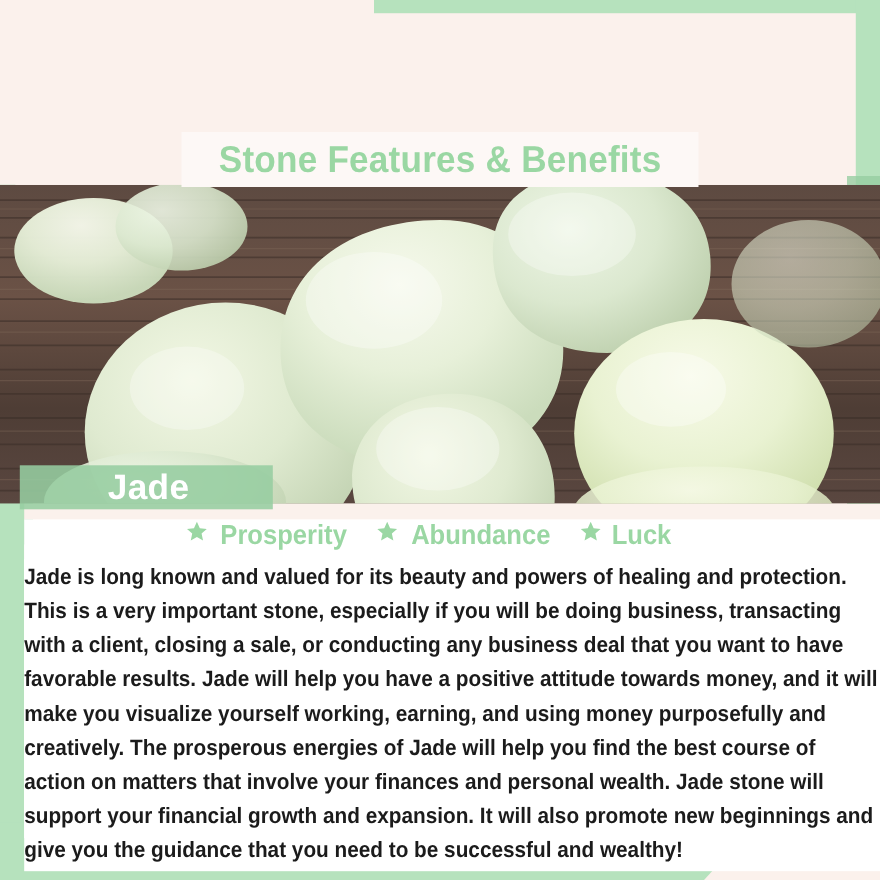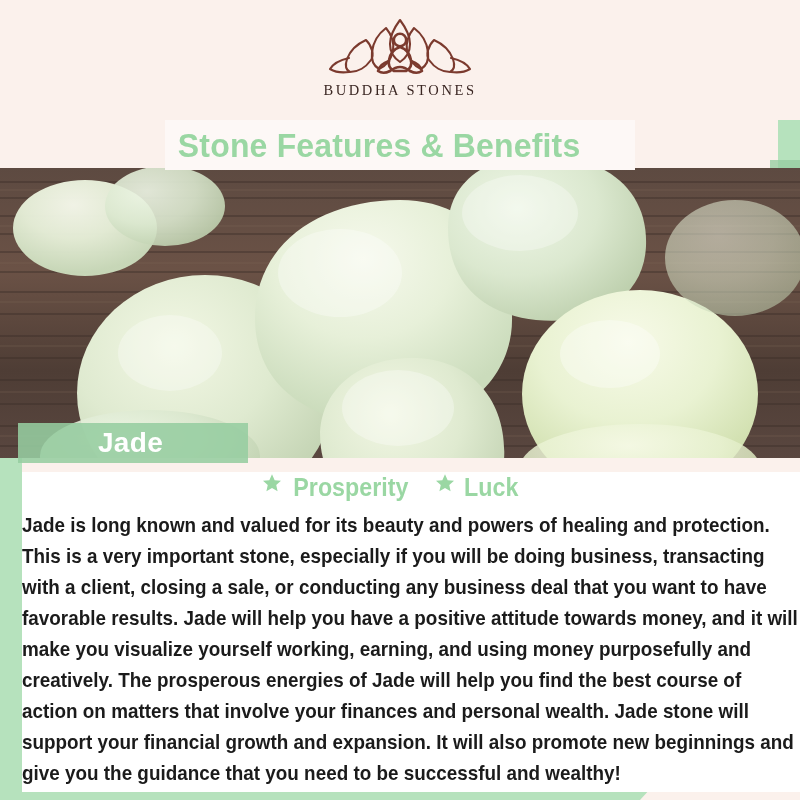--- a/index.html
+++ b/index.html
@@ -83,21 +83,21 @@
 
   
   .title-banner {
     position: absolute;
     left: 165px; top: 120px;
     width: 470px; height: 50px;
     background: #fdf8f6;
     z-index: 5;
     display: flex;
     align-items: center;
-    justify-content: flex-start;
+    justify-content: center;
   }
   .title-text {
     font-family: "Liberation Sans Narrow", "Liberation Sans", sans-serif;
     font-size: 34px;
     font-weight: bold;
     color: #9ad7a3;
     letter-spacing: 0.2px;
     transform: scaleX(0.94);
     white-space: nowrap;
   }
@@ -117,21 +117,21 @@
     position: absolute;
     left: 18px; top: 423px;
     width: 230px; height: 40px;
     background: rgba(150, 205, 160, 0.88);
     z-index: 6;
     display: flex;
     align-items: center;
   }
   .label-text {
     margin-left: 80px;
-    font-size: 28px;
+    font-size: 32px;
     font-weight: bold;
     color: #ffffff;
     letter-spacing: 0.3px;
   }
 
   
   .content {
     position: absolute;
     left: 22px; top: 470px;
     width: 778px;
@@ -201,41 +201,20 @@
 
 <div class="page">
 
   <div class="deco deco-top-right"></div>
   <div class="deco deco-right"></div>
   <div class="deco deco-right-2"></div>
   <div class="deco deco-left-top"></div>
   <div class="deco deco-left-band"></div>
   <div class="deco deco-left-strip"></div>
 
-  <div class="header">
-    <svg class="logo-mark" viewBox="0 0 148 66">
-      <g fill="none" stroke="#7b3a2e" stroke-width="2.1" stroke-linecap="round" stroke-linejoin="round">
-        <path d="M74 6 C68 14 64 22 64 30 C64 38 68 44 74 48 C80 44 84 38 84 30 C84 22 80 14 74 6 Z"></path>
-        <path d="M60 14 C52 20 47 29 46 38 C45 46 48 52 53 55 C60 52 65 45 67 37 C68.5 30 66 21 60 14 Z"></path>
-        <path d="M88 14 C96 20 101 29 102 38 C103 46 100 52 95 55 C88 52 83 45 81 37 C79.5 30 82 21 88 14 Z"></path>
-        <path d="M40 26 C31 30 24 37 21 45 C19 51 20 56 24 58 C32 58 40 53 45 46 C48.5 41 46 32 40 26 Z"></path>
-        <path d="M108 26 C117 30 124 37 127 45 C129 51 128 56 124 58 C116 58 108 53 103 46 C99.5 41 102 32 108 26 Z"></path>
-        <path d="M23 44 C14 46 7 50 4 55 C9 58 16 59 23 58"></path>
-        <path d="M125 44 C134 46 141 50 144 55 C139 58 132 59 125 58"></path>
-      </g>
-      <g fill="none" stroke="#7b3a2e" stroke-width="2.6" stroke-linecap="round" stroke-linejoin="round">
-        <circle cx="74" cy="26" r="6.2"></circle>
-        <path d="M74 33 C68 35 64 40 63 46 C62 51 64 55 68 57 L80 57 C84 55 86 51 85 46 C84 40 80 35 74 33 Z"></path>
-        <path d="M63 47 C57 49 53 53 52 57 C55 59 60 59 64 57"></path>
-        <path d="M85 47 C91 49 95 53 96 57 C93 59 88 59 84 57"></path>
-        <path d="M64 57 C68 54 72 53 74 53 C76 53 80 54 84 57"></path>
-      </g>
-    </svg>
-    <div class="logo-word">BUDDHA STONES</div>
-  </div>
 
   <div class="title-banner">
     <div class="title-text">Stone Features &amp; Benefits</div>
   </div>
 
   <div class="hero">
     <svg viewBox="0 0 800 290" preserveAspectRatio="none">
       <defs>
         <linearGradient id="wood" x1="0" y1="0" x2="0" y2="1">
           <stop offset="0%" stop-color="#5d4a41"></stop>
@@ -328,20 +307,26 @@
       <div class="benefit">
         <svg class="star" viewBox="0 0 24 24">
             <path d="M12 1.6l3.2 7.0 7.6.8-5.7 5.1 1.6 7.5L12 18.1 5.3 22l1.6-7.5L1.2 9.4l7.6-.8z"></path>
           </svg>
         <span class="benefit-label">Prosperity</span>
       </div>
       <div class="benefit">
         <svg class="star" viewBox="0 0 24 24">
             <path d="M12 1.6l3.2 7.0 7.6.8-5.7 5.1 1.6 7.5L12 18.1 5.3 22l1.6-7.5L1.2 9.4l7.6-.8z"></path>
           </svg>
+        <span class="benefit-label">Abundance</span>
+      </div>
+      <div class="benefit">
+        <svg class="star" viewBox="0 0 24 24">
+            <path d="M12 1.6l3.2 7.0 7.6.8-5.7 5.1 1.6 7.5L12 18.1 5.3 22l1.6-7.5L1.2 9.4l7.6-.8z"></path>
+          </svg>
         <span class="benefit-label">Luck</span>
       </div>
     </div>
 
     <div class="body-card">
       <p class="body-text">Jade is long known and valued for its beauty and powers of healing and protection. This is a very important stone, especially if you will be doing business, transacting with a client, closing a sale, or conducting any business deal that you want to have favorable results. Jade will help you have a positive attitude towards money, and it will make you visualize yourself working, earning, and using money purposefully and creatively. The prosperous energies of Jade will help you find the best course of action on matters that involve your finances and personal wealth. Jade stone will support your financial growth and expansion. It will also promote new beginnings and give you the guidance that you need to be successful and wealthy!</p>
     </div>
   </div>
 
   <div class="deco deco-bottom">

